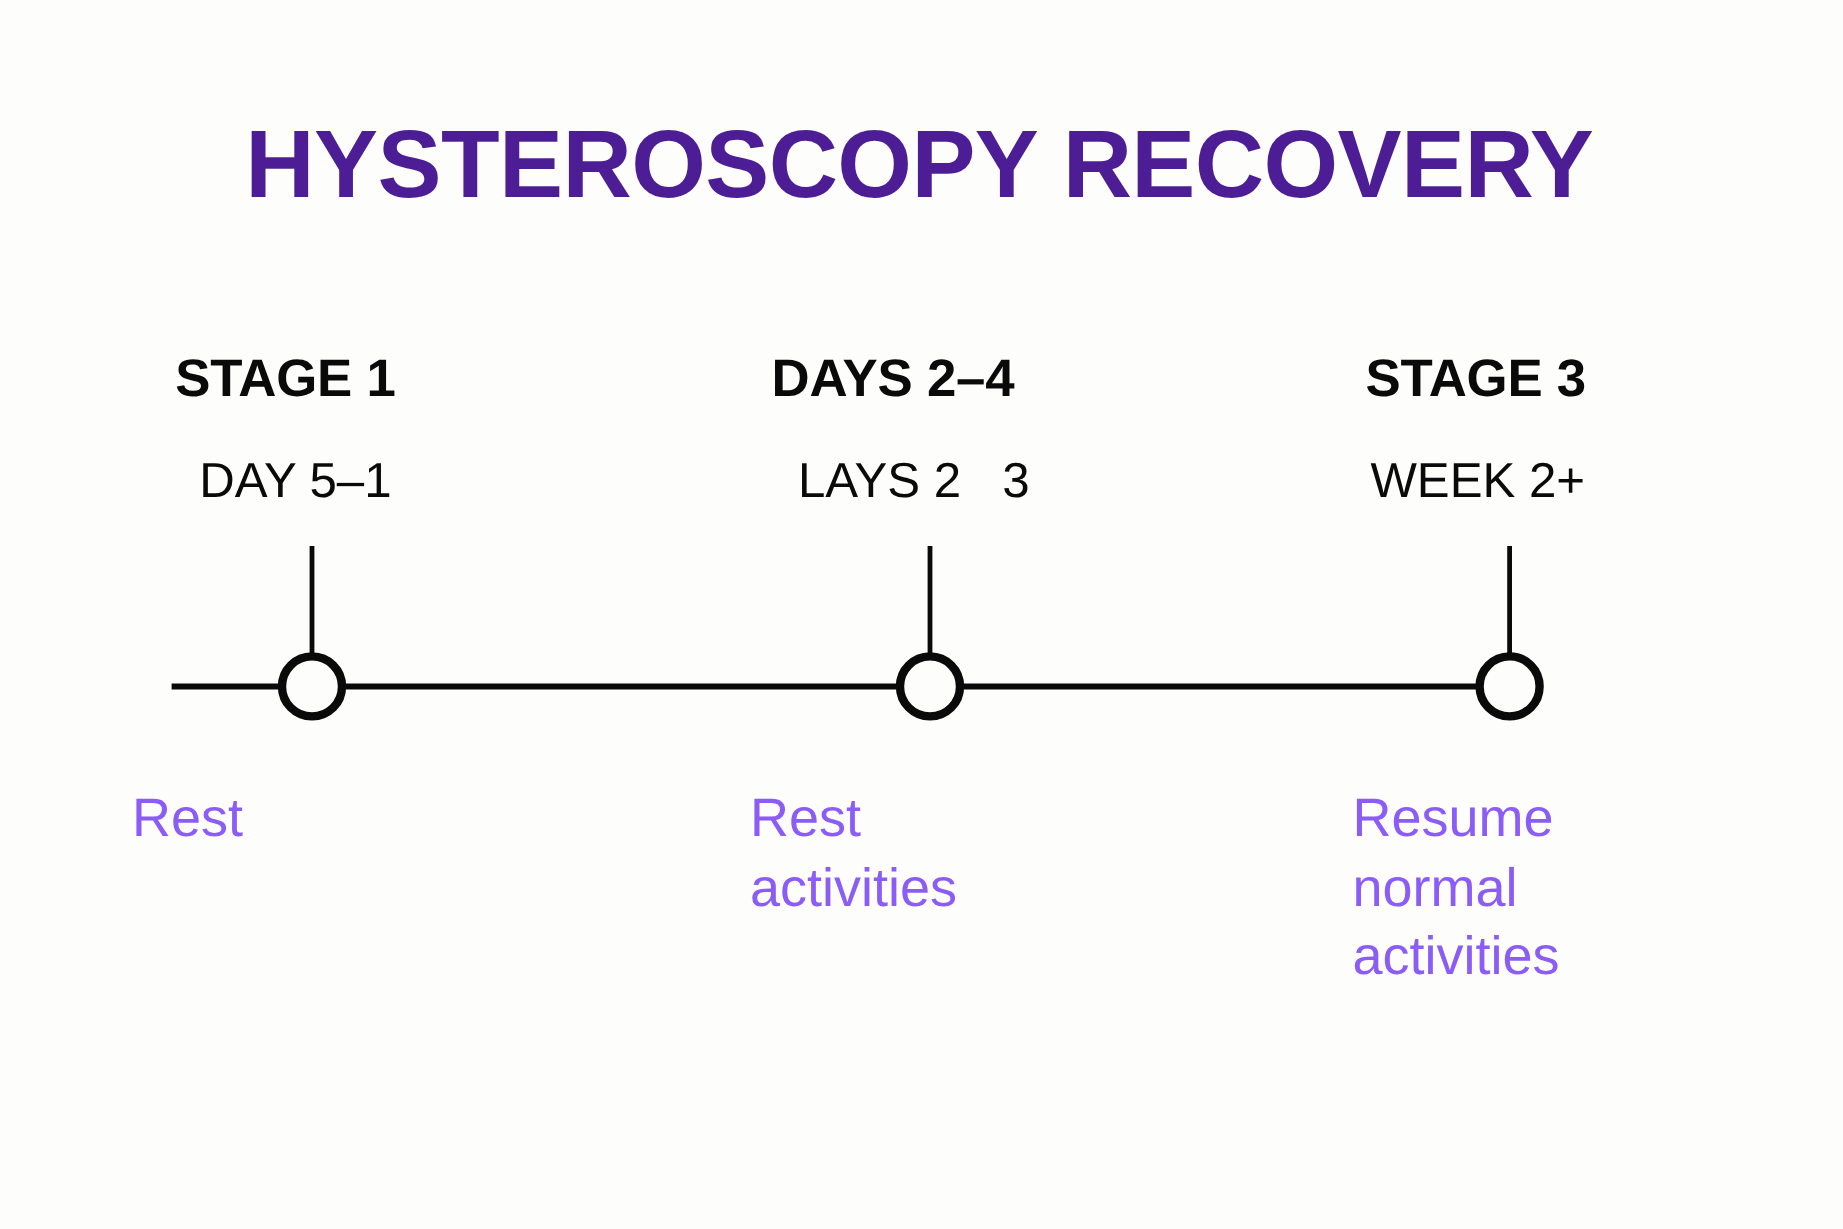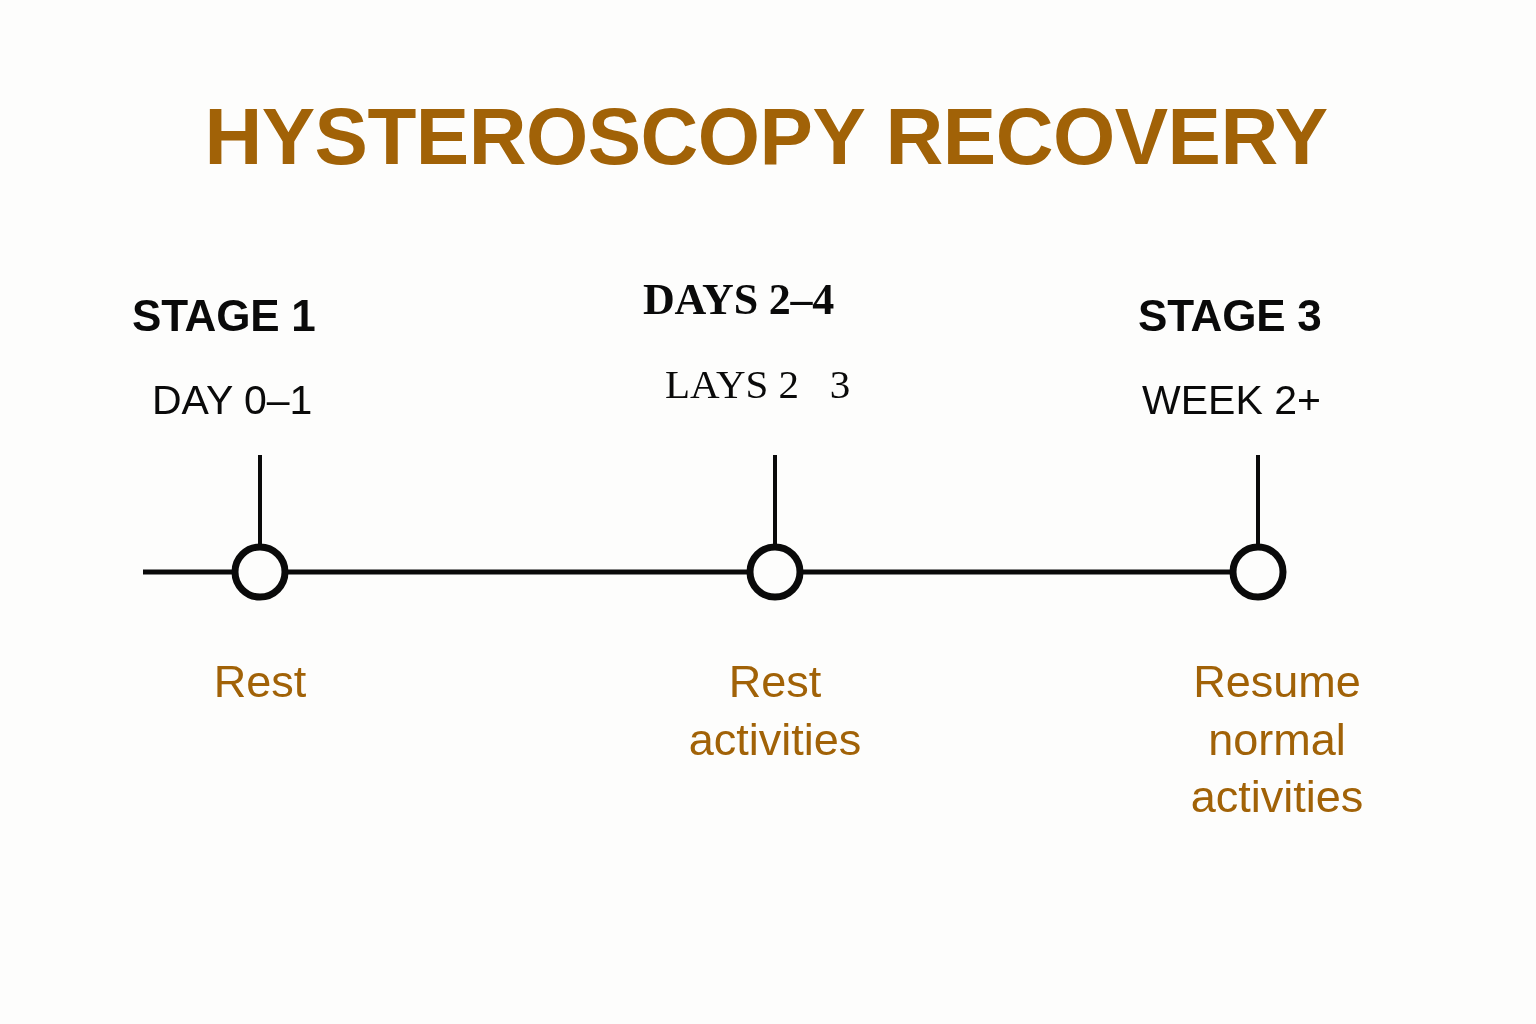--- a/index.html
+++ b/index.html
@@ -29,21 +29,21 @@
   .title {
     position: absolute;
     left: 0;
     top: 97px;
     width: 1532px;
     text-align: center;
     font-size: 80px;
     font-weight: 700;
     letter-spacing: -0.5px;
     line-height: 1.0;
-    color: #a16207;
+    color: #4c1d95;
     white-space: nowrap;
   }
 
   
   .timeline-svg {
     position: absolute;
     left: 0;
     top: 0;
     width: 1536px;
     height: 1024px;
@@ -80,35 +80,35 @@
     margin: 0;
   }
   .stage-head .stage-sub {
     font-size: 41px;
     font-weight: 400;
     line-height: 1.0;
     letter-spacing: 0px;
     white-space: pre;
     margin: 42px 0 0 0;
   }
-  .stage-head.s1 { left: 132px; top: 294px; }
+  .stage-head.s1 { left: 146px; top: 294px; }
   .stage-head.s1 .stage-sub { padding-left: 20px; }
-  .stage-head.s2 { left: 643px; top: 278px; font-family: Liberation Serif, serif; }
+  .stage-head.s2 { left: 643px; top: 294px; }
   .stage-head.s2 .stage-sub { padding-left: 22px; }
   .stage-head.s3 { left: 1138px; top: 294px; }
   .stage-head.s3 .stage-sub { padding-left: 4px; }
 
   
   .stage-desc {
     position: absolute;
-    text-align: center;
+    text-align: left;
     font-size: 45px;
     font-weight: 400;
     line-height: 1.28;
-    color: #a16207;
+    color: #8b5cf6;
     white-space: pre-line;
   }
   .stage-desc.d1 { left: 110px;  top: 653px; width: 300px; }
   .stage-desc.d2 { left: 625px;  top: 653px; width: 300px; }
   .stage-desc.d3 { left: 1127px; top: 653px; width: 300px; }
 </style>
 </head>
 <body>
 
 <div class="canvas">
@@ -123,21 +123,21 @@
     <line class="stem" x1="775" y1="455" x2="775" y2="572"></line>
     <line class="stem" x1="1258" y1="455" x2="1258" y2="572"></line>
 
     <circle class="node-circle" cx="260" cy="572" r="25"></circle>
     <circle class="node-circle" cx="775" cy="572" r="25"></circle>
     <circle class="node-circle" cx="1258" cy="572" r="25"></circle>
   </svg>
 
   <div class="stage-head s1">
     <div class="stage-title">STAGE 1</div>
-    <div class="stage-sub">DAY 0–1</div>
+    <div class="stage-sub">DAY 5–1</div>
   </div>
 
   <div class="stage-head s2">
     <div class="stage-title">DAYS 2–4</div>
     <div class="stage-sub">LAYS 2   3</div>
   </div>
 
   <div class="stage-head s3">
     <div class="stage-title">STAGE 3</div>
     <div class="stage-sub">WEEK 2+</div>

